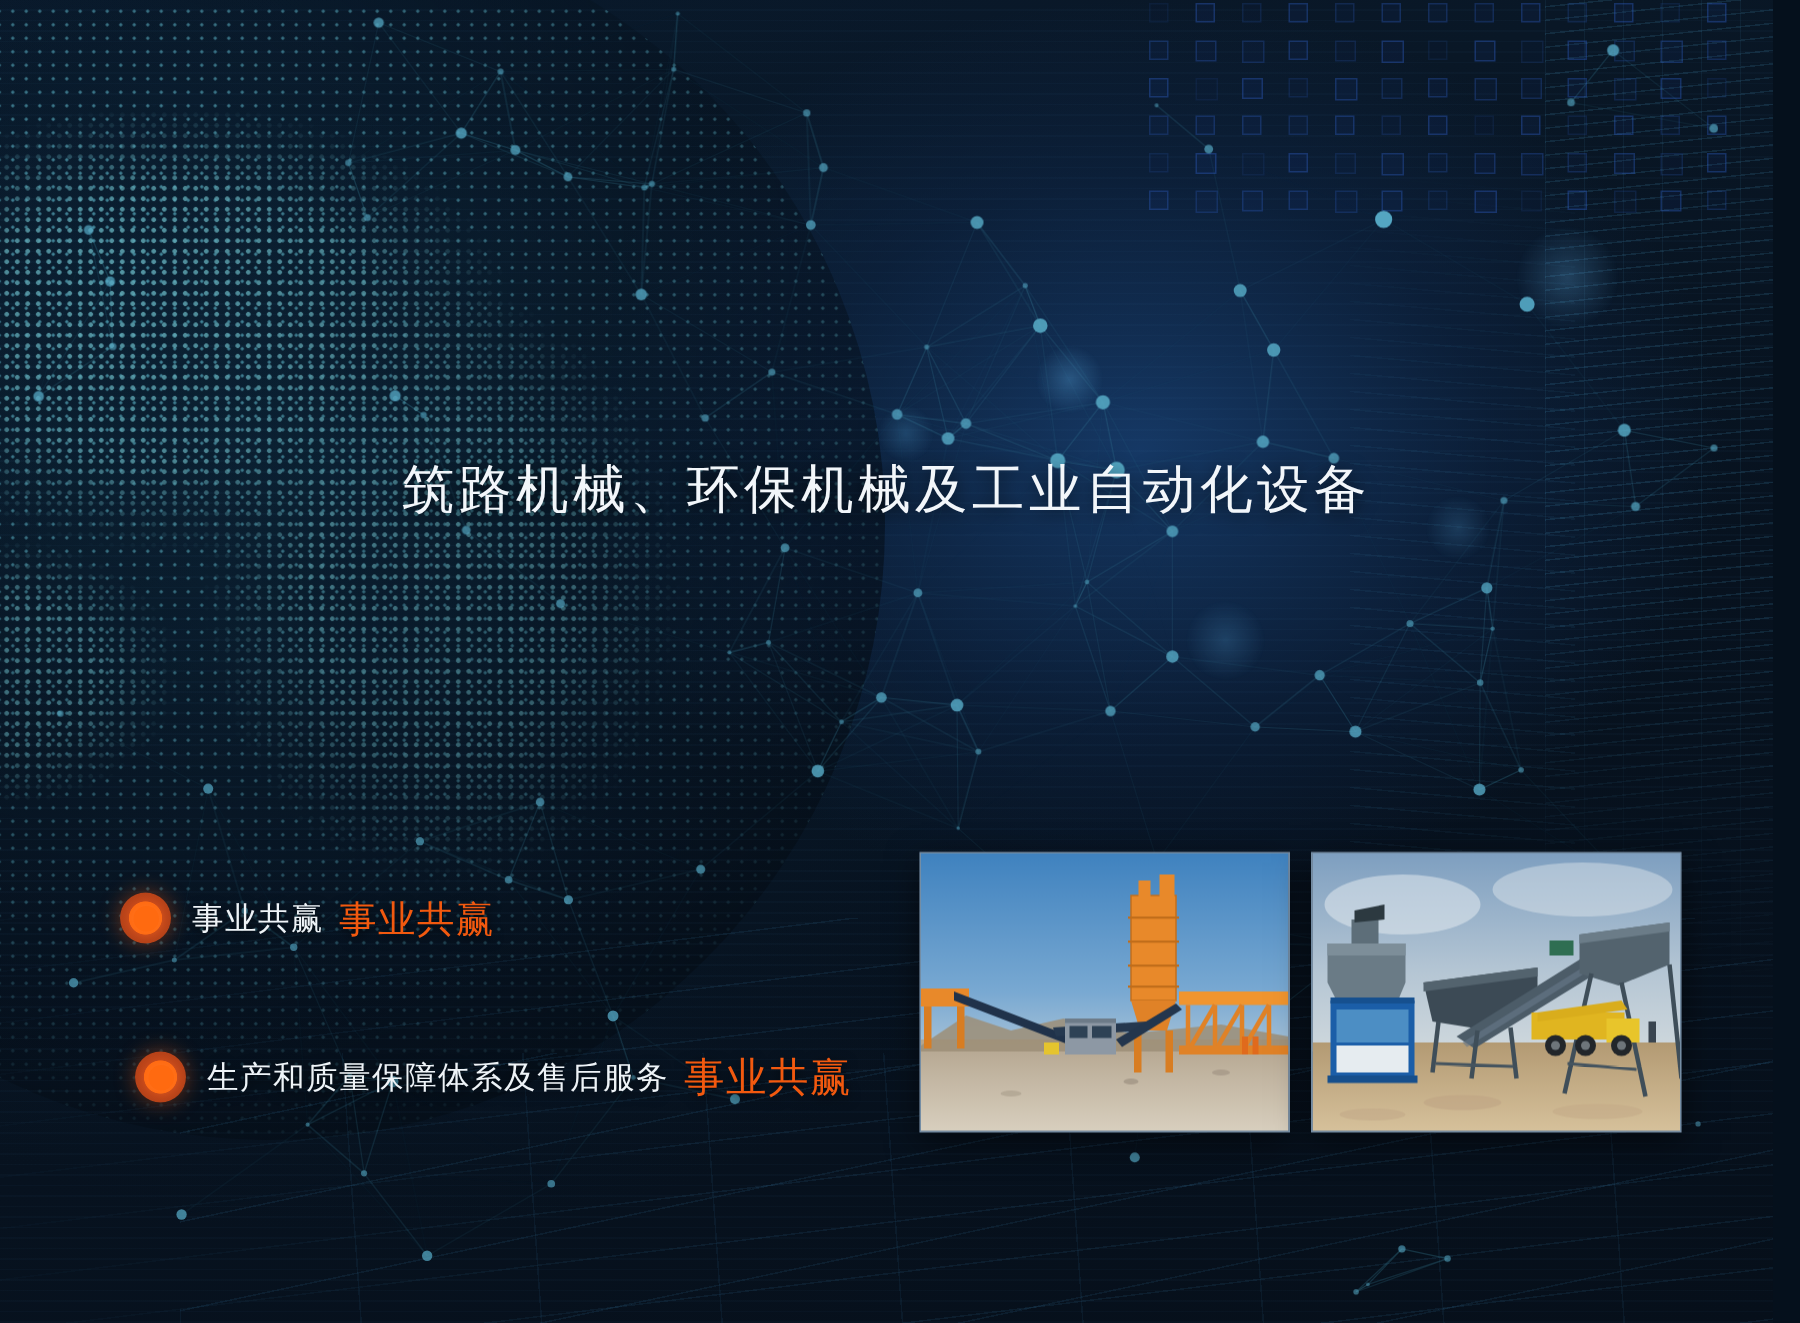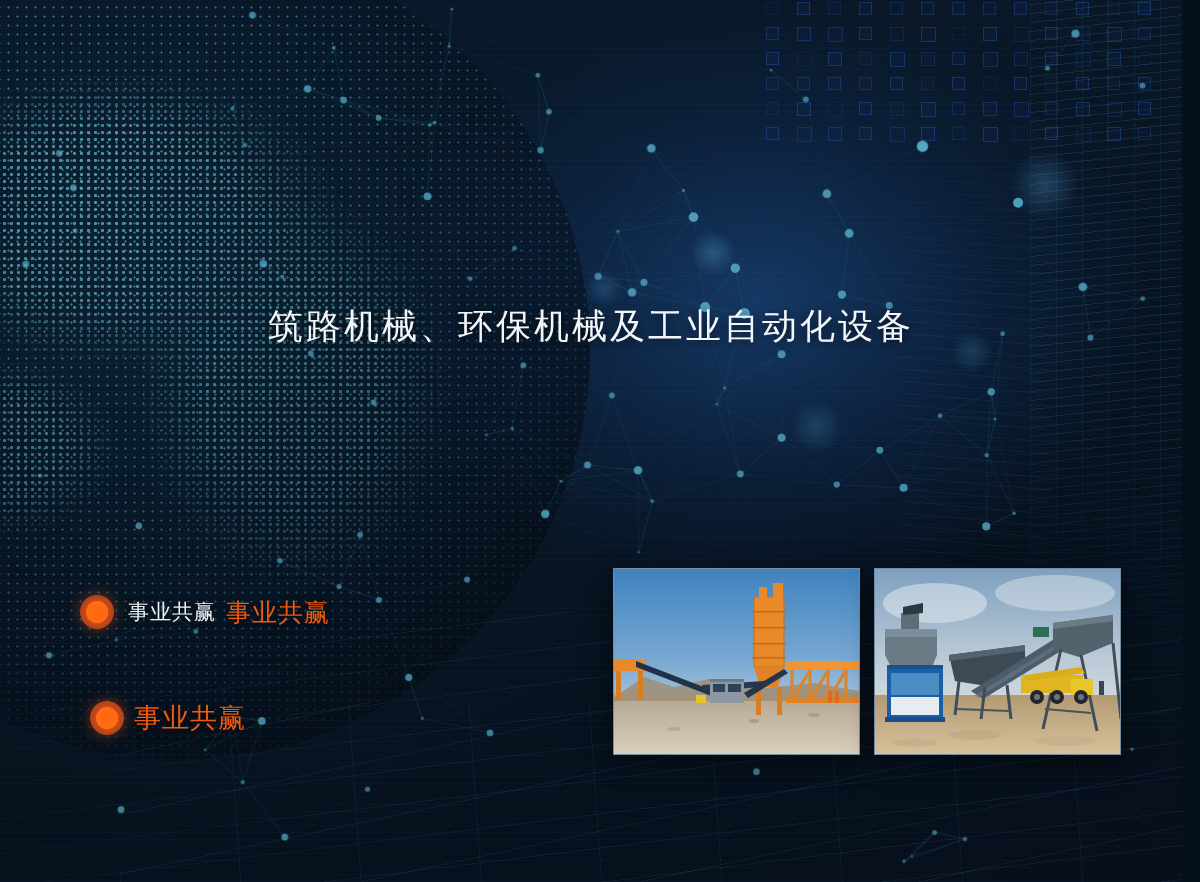--- a/index.html
+++ b/index.html
@@ -731,20 +731,21 @@
 
     <div class="bullet-row row1">
       <span class="dot"></span>
       <span class="b-text">事业共赢</span>
       <span class="b-hi">事业共赢</span>
     </div>
 
 
     <div class="bullet-row row3">
       <span class="dot"></span>
+      <span class="b-text">生产和质量保障体系及售后服务</span>
       <span class="b-hi big">事业共赢</span>
     </div>
 
   </div>
 
   <div class="photos">
 
     <div class="photo">
       <svg viewBox="0 0 245 185" preserveAspectRatio="none">
         <defs>

